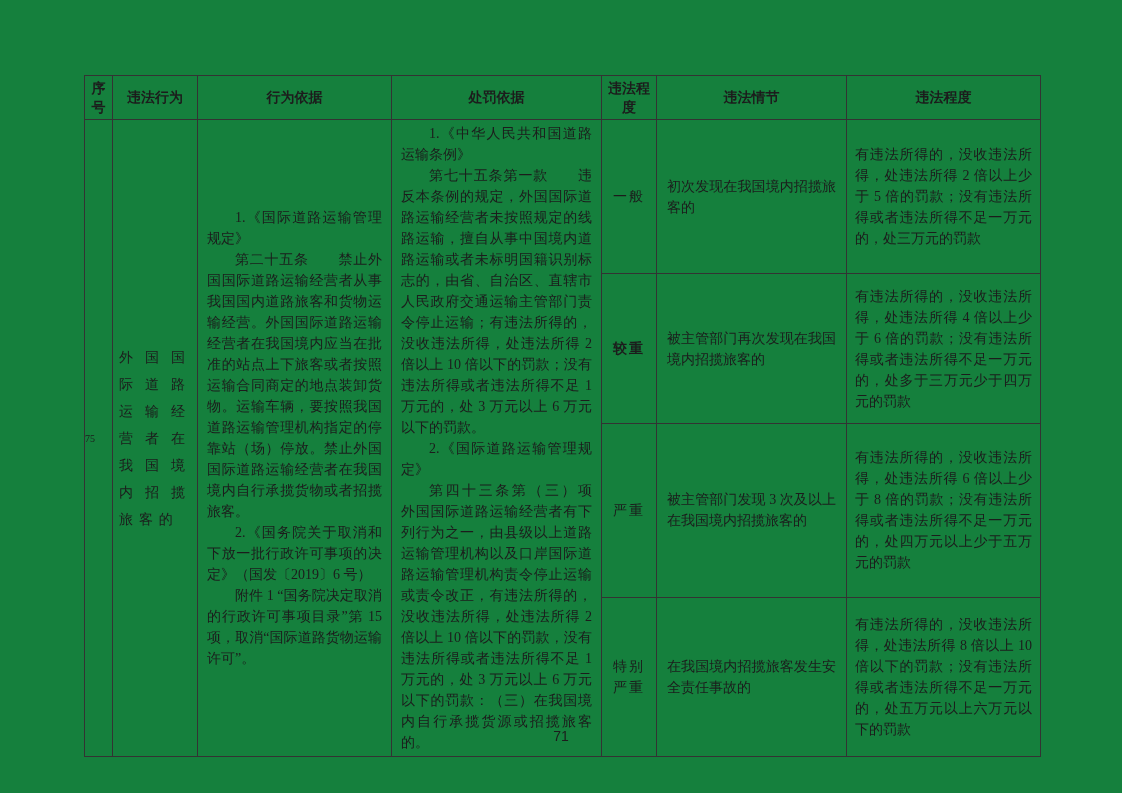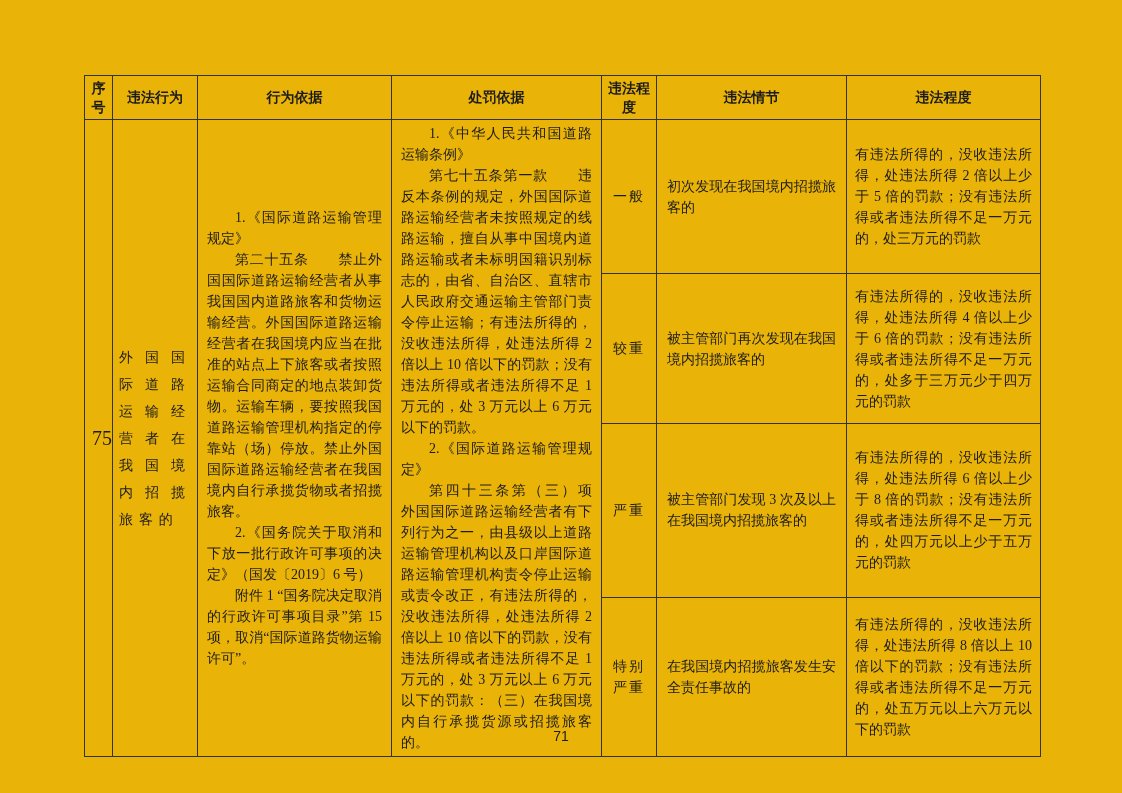--- a/index.html
+++ b/index.html
@@ -7,21 +7,21 @@
   body {
     background: #ffffff;
     font-family: "Liberation Serif", "DejaVu Serif", serif;
     color: #1c1c1c;
     overflow: hidden;
   }
   .page {
     position: relative;
     width: 1122px;
     height: 793px;
-    background: #eab308;
+    background: #15803d;
   }
   table.law-table {
     position: absolute;
     left: 84px;
     top: 75px;
     width: 956px;
     border-collapse: collapse;
     table-layout: fixed;
   }
   .law-table col.c-index   { width: 28px; }
@@ -39,22 +39,22 @@
     word-break: break-all;
   }
   .law-table th {
     height: 44px;
     font-weight: bold;
     text-align: center;
     padding: 1px 2px;
     line-height: 19px;
   }
   td.cell-index {
-    text-align: right;
-    font-size: 20px;
+    text-align: left;
+    font-size: 10px;
   }
   td.cell-violation {
     text-align: justify;
     padding: 4px 6px;
     letter-spacing: 0.42em;
     line-height: 27px;
   }
   td.cell-basis {
     padding: 3px 9px;
   }
@@ -69,21 +69,21 @@
   }
   td.cell-circ {
     padding: 3px 10px;
     text-align: justify;
   }
   td.cell-std {
     padding: 3px 8px;
     text-align: justify;
   }
   tr.sub-row-0 td.cell-degree { height: 145px; }
-  tr.sub-row-1 td.cell-degree { height: 140px; }
+  tr.sub-row-1 td.cell-degree { height: 140px; font-weight: bold; }
   tr.sub-row-2 td.cell-degree { height: 164px; text-align: center; }
   tr.sub-row-3 td.cell-degree { height: 149px; }
   .page-number {
     position: absolute;
     left: 0;
     right: 0;
     top: 728px;
     text-align: center;
     font-size: 14px;
     font-family: "Liberation Sans", "DejaVu Sans", sans-serif;

